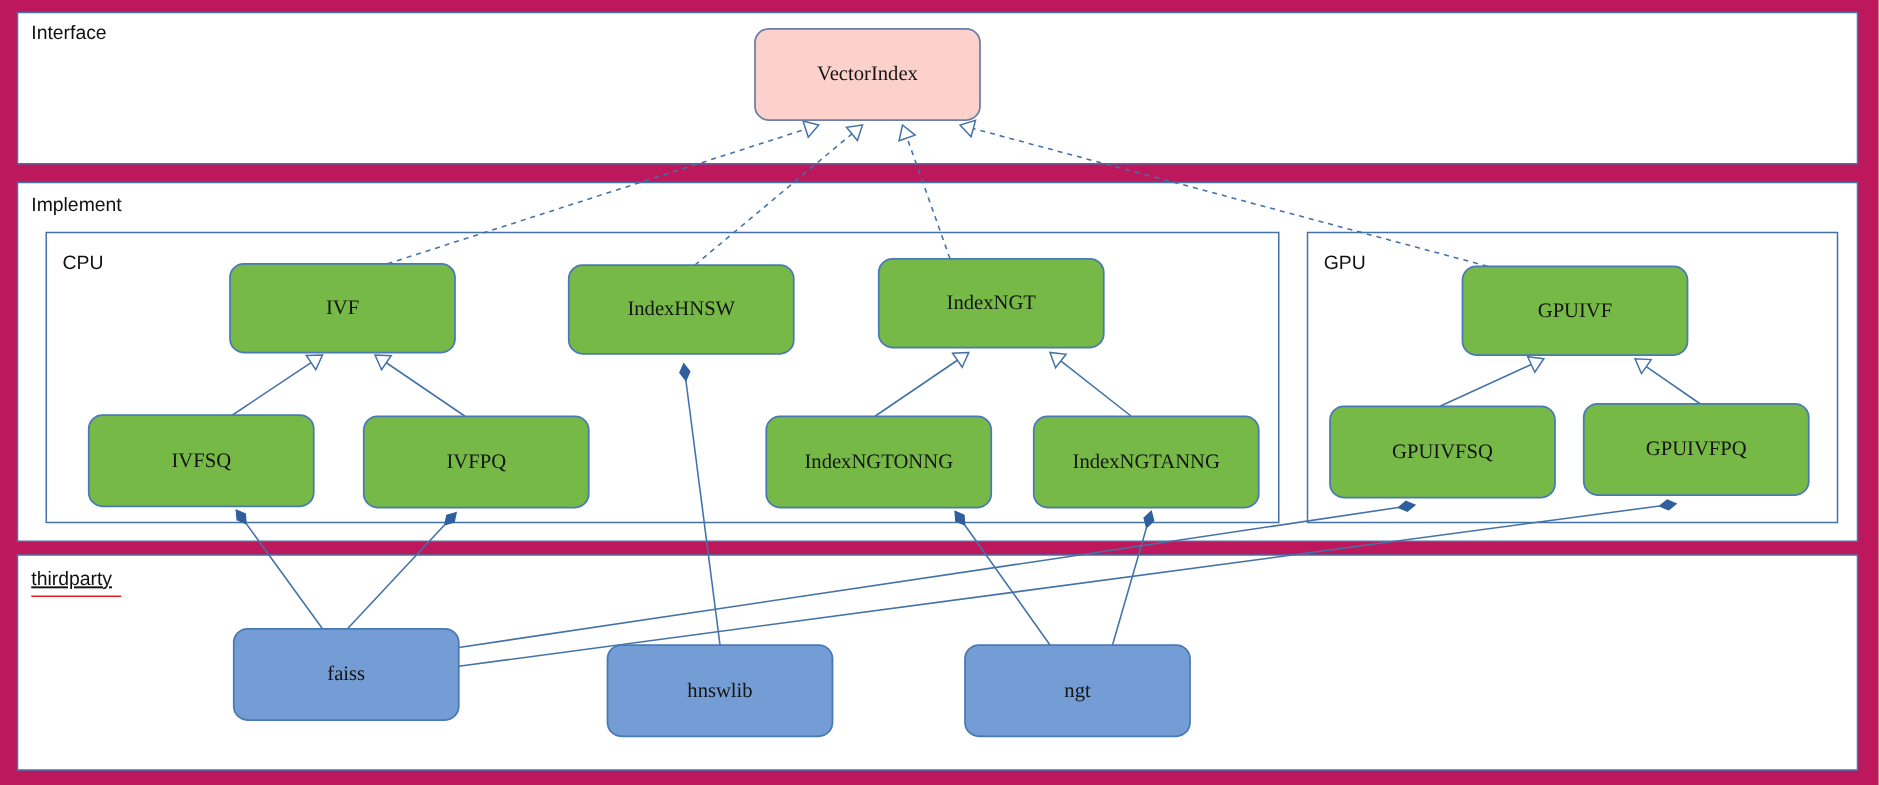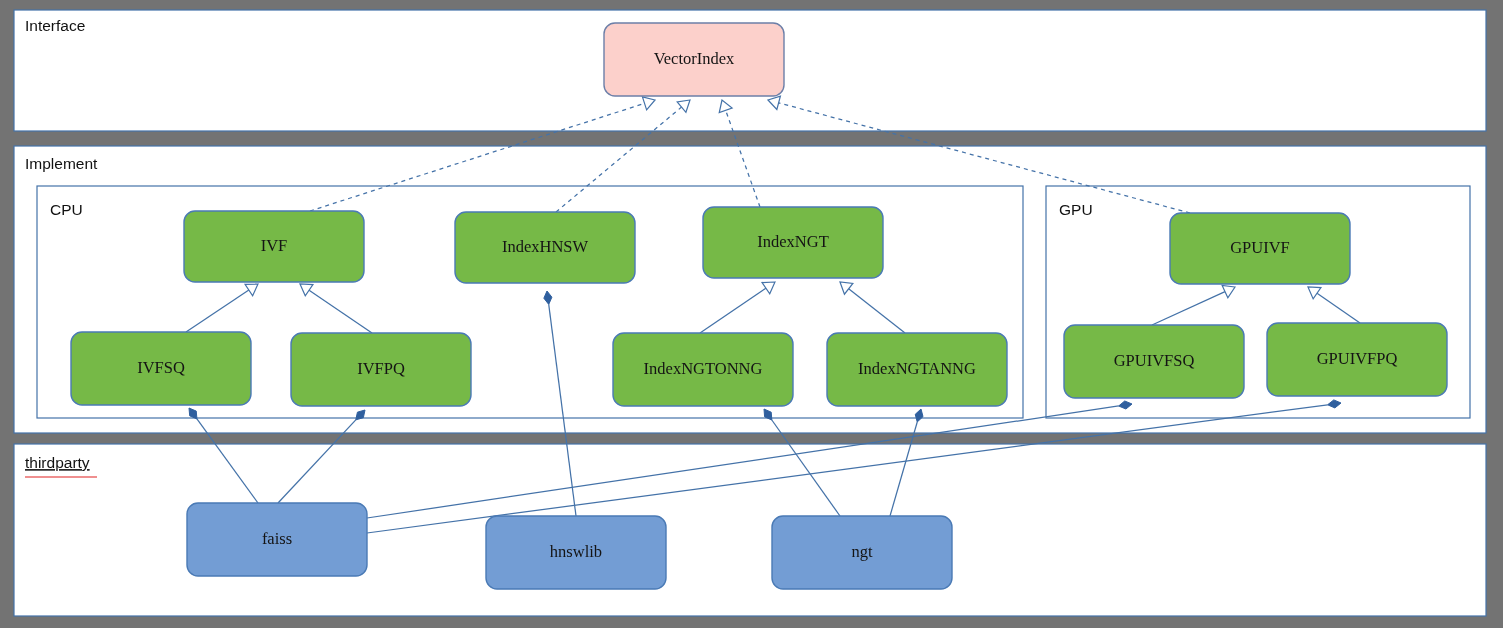--- a/index.html
+++ b/index.html
@@ -8,21 +8,21 @@
     padding: 0;
     background: #ffffff;
   }
   body {
     font-family: "Liberation Sans", sans-serif;
   }
   #diagram-root {
     position: relative;
     width: 1503px;
     height: 628px;
-    background: #737373;
+    background: #be185d;
     overflow: hidden;
   }
   svg#diagram-svg {
     position: absolute;
     top: 0;
     left: 0;
     width: 1503px;
     height: 628px;
     display: block;
   }

